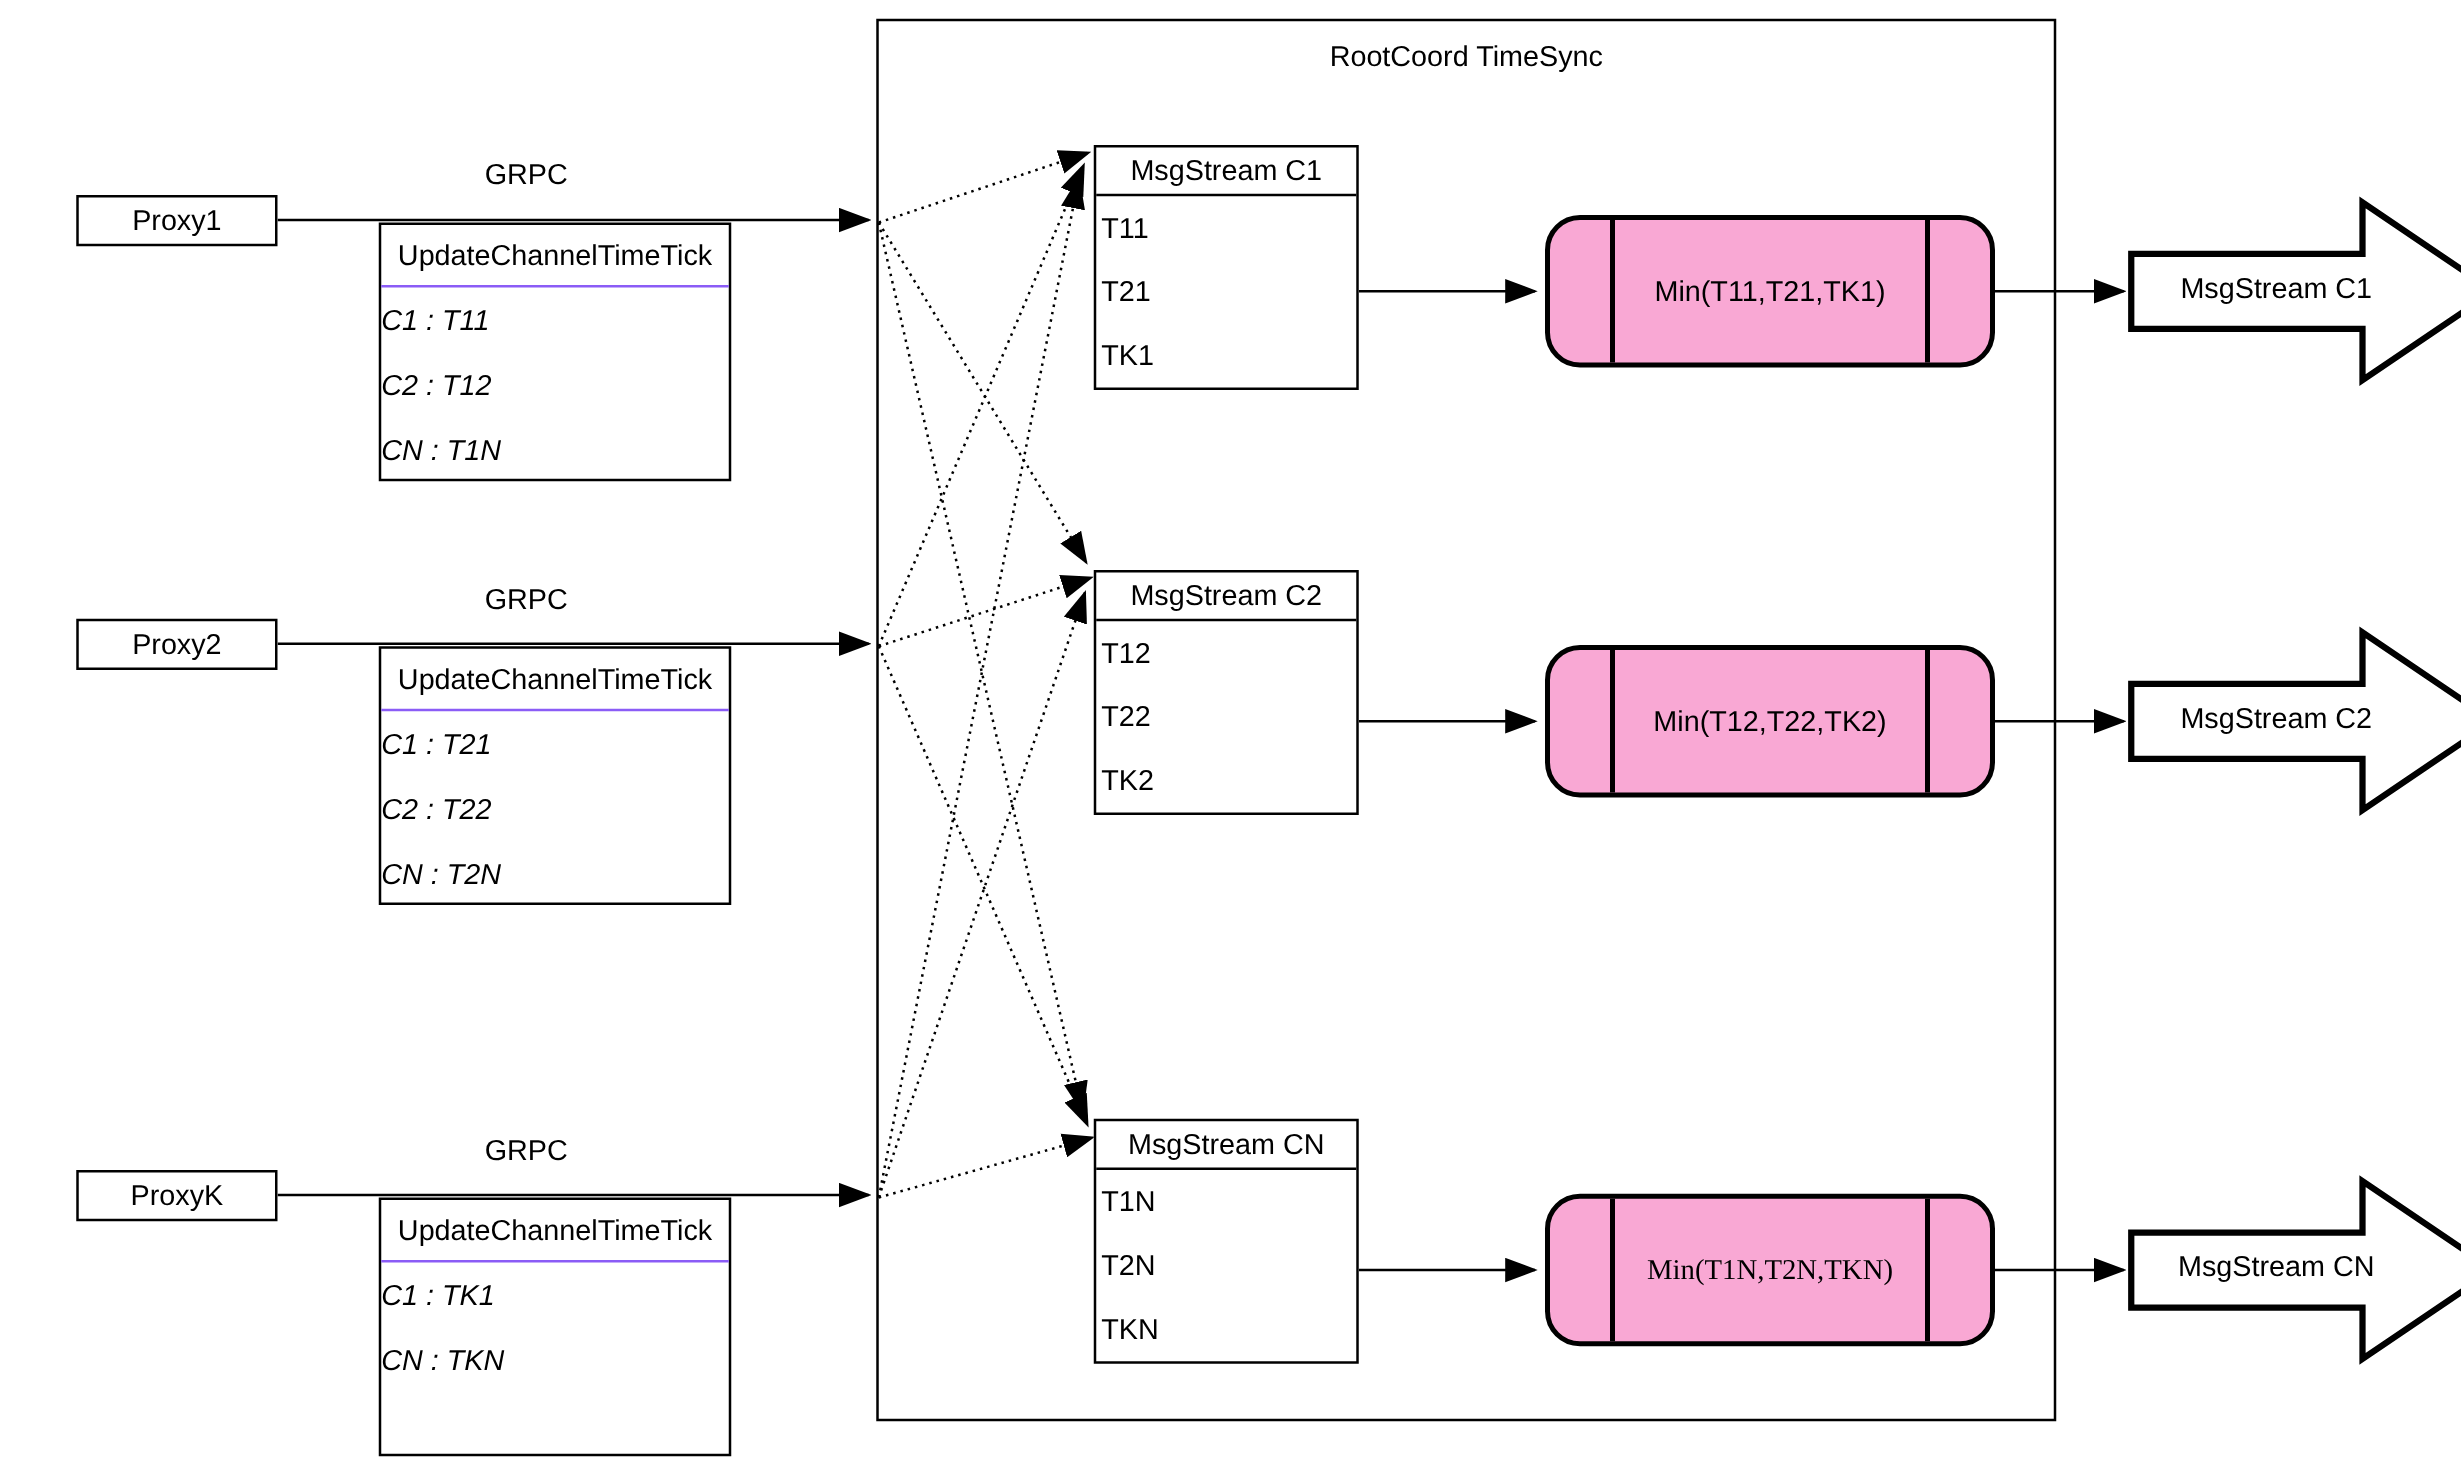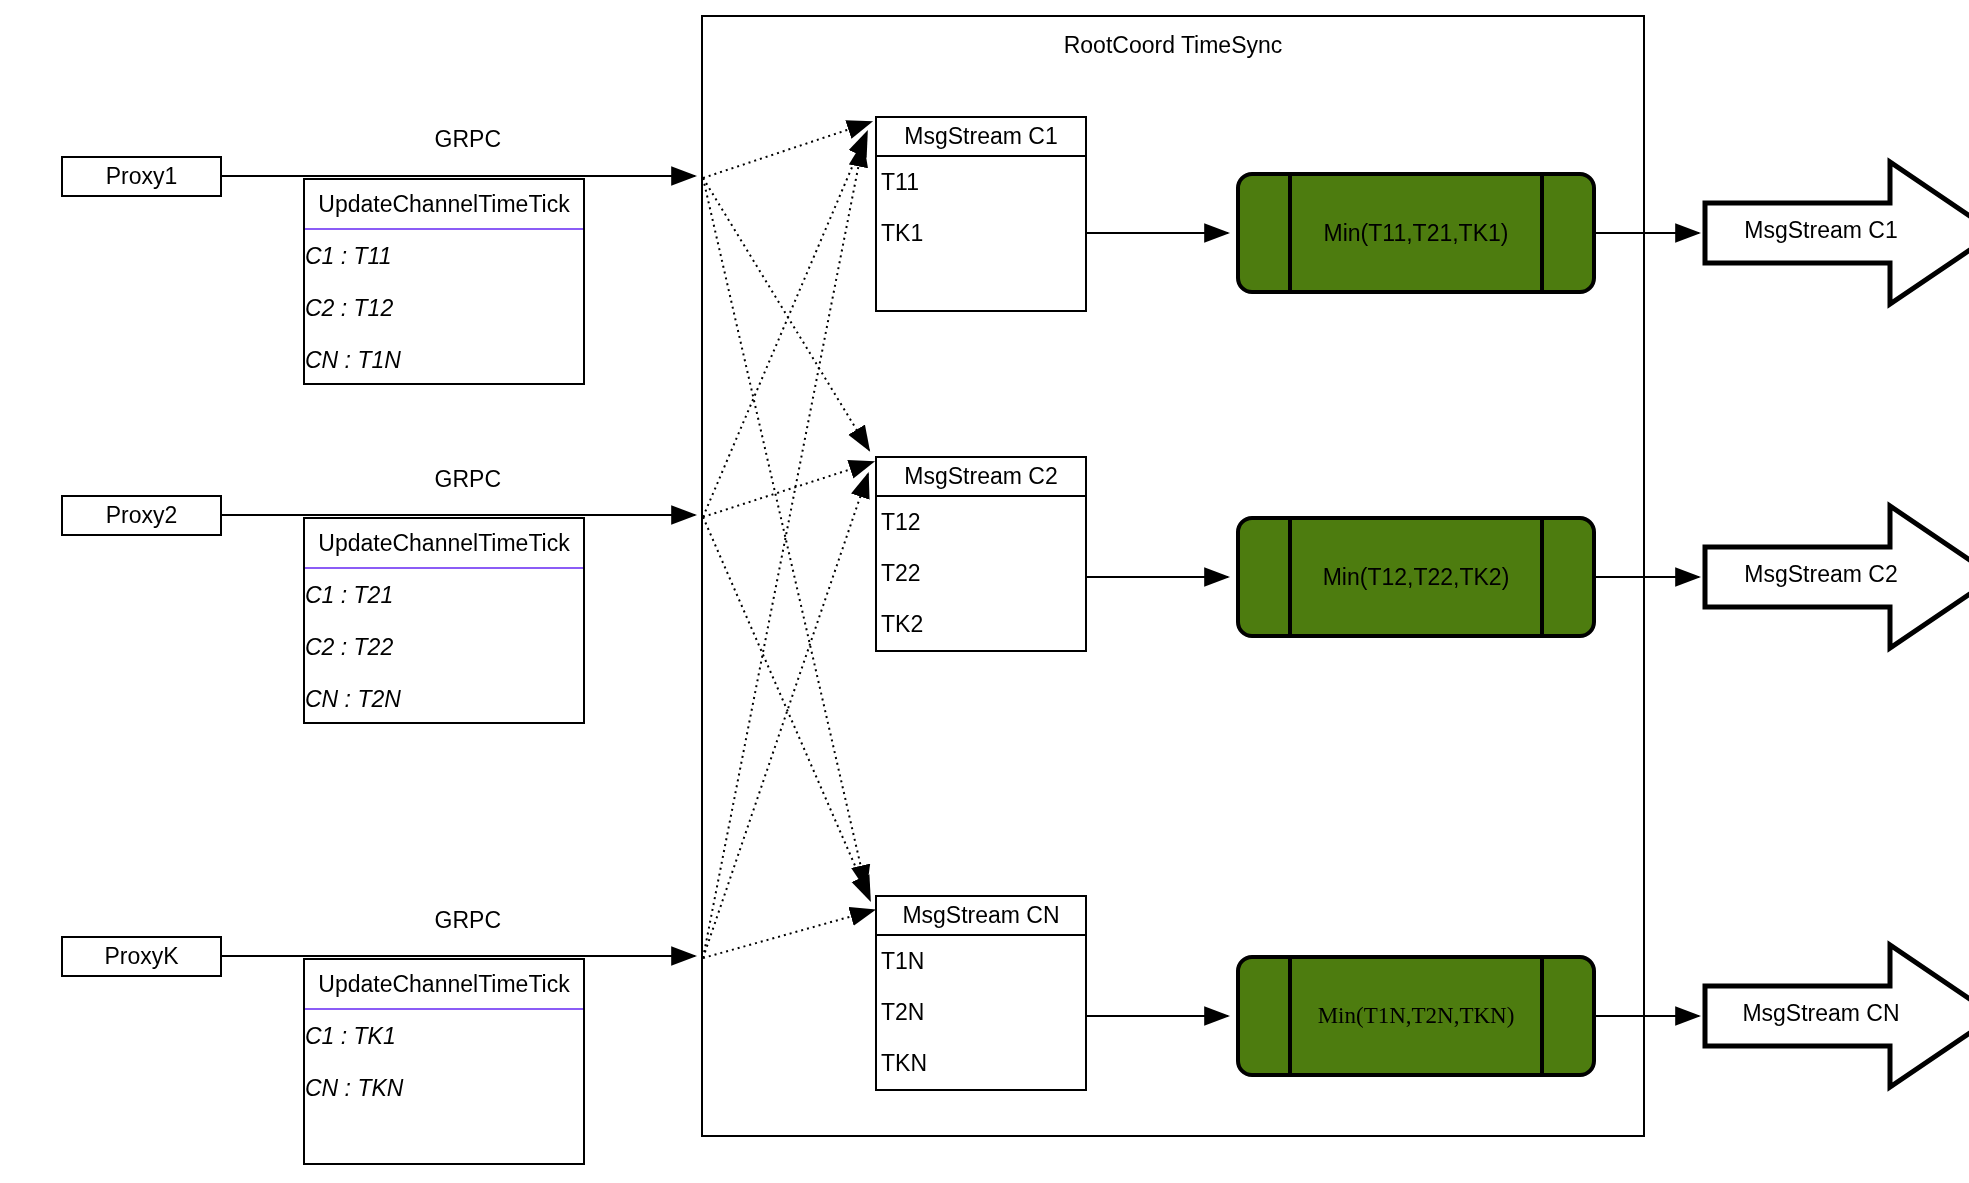--- a/index.html
+++ b/index.html
@@ -24,21 +24,21 @@
     align-items: center;
     justify-content: center;
   }
   .proxy-box {
     width: 161px; height: 41px;
     z-index: 3;
     align-items: center;
   }
   .grpc-label {
     width: 160px; height: 30px;
-    text-align: right;
+    text-align: center;
     z-index: 3;
   }
   .big-container {
     left: 656px; top: 15px;
     width: 944px; height: 1122px;
     border: 2px solid #000000;
     z-index: 1;
   }
   .container-title {
     left: 656px; top: 32px;
@@ -71,22 +71,22 @@
   .mtable .tbl-row {
     height: 51px;
     display: flex;
     align-items: center;
     padding-left: 4px;
   }
   .tbl-header { box-sizing: border-box; }
   .min-box {
     width: 360px; height: 122px;
     border: 4px solid #000000;
-    border-radius: 16px;
-    background: #4d7c0f;
+    border-radius: 28px;
+    background: #f9a8d4;
     z-index: 3;
     padding-left: 40px;
   }
   .min-vline {
     position: absolute;
     top: 0; bottom: 0;
     width: 4px;
     background: #000000;
   }
   .min-vline.left { left: 48px; }
@@ -160,20 +160,21 @@
   <div class="abs box utable" style="left:258px; top:178px;">
     <div class="tbl-header center-flex">UpdateChannelTimeTick</div>
     <div class="tbl-row">C1 :  T11</div>
     <div class="tbl-row">C2 :  T12</div>
     <div class="tbl-row">CN : T1N</div>
   </div>
 
   <div class="abs box mtable" style="left:830px; top:116px;">
     <div class="tbl-header center-flex">MsgStream C1</div>
     <div class="tbl-row">T11</div>
+    <div class="tbl-row">T21</div>
     <div class="tbl-row">TK1</div>
   </div>
 
   <div class="abs min-box" style="left:1191px; top:172px;">
     <div class="min-vline left"></div>
     <div class="min-vline right"></div>
     <div class="min-label">Min(T11,T21,TK1)</div>
   </div>
 
   <div class="abs arrow-label" style="left:1660px; top:217px;">MsgStream C1</div>

